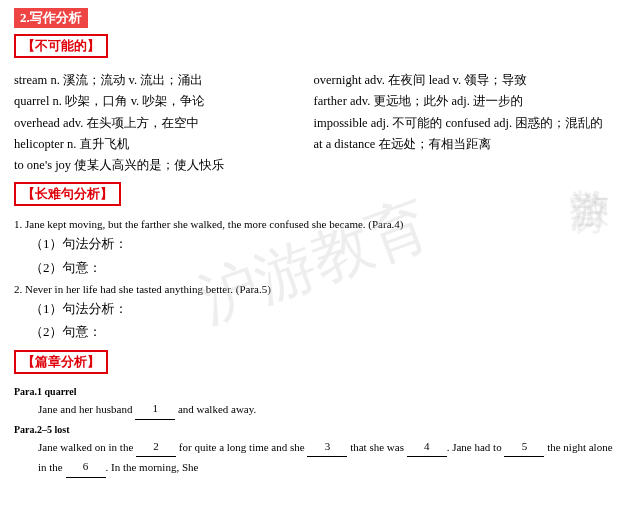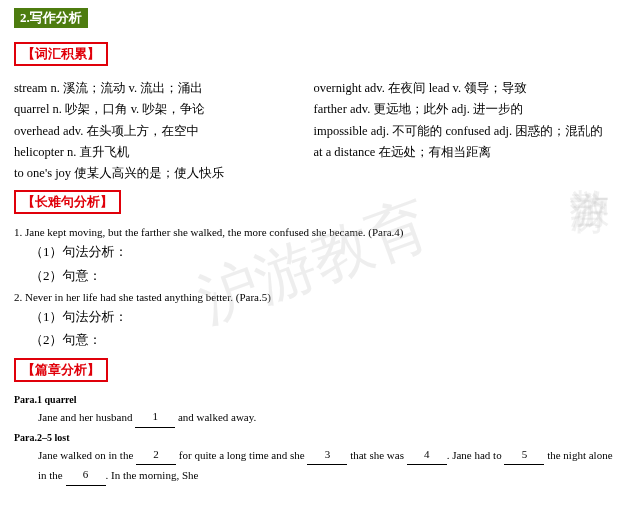--- a/index.html
+++ b/index.html
@@ -21,26 +21,25 @@
     .page-container {
       width: 627px;
       min-height: 526px;
       padding: 8px 14px;
       position: relative;
       background: #fff;
     }
 
     .section-header-top {
       display: inline-block;
-      background: #4d7c0f;
+      background: #ef4444;
       color: #fff;
       font-size: 13px;
       font-weight: bold;
       padding: 1px 6px;
-      margin-bottom: 8px;
     }
 
     .section-box {
       border: 2px solid #e0000a;
       display: inline-block;
       padding: 1px 6px;
       margin-bottom: 6px;
       font-weight: bold;
       color: #e0000a;
       font-size: 13px;
@@ -139,21 +138,21 @@
 
   
   <div class="watermark">沪游教育</div>
   <div class="watermark2">沪游教育</div>
 
   
   <div class="section-header-top">2.写作分析</div>
 
   
   <div class="section-title-block">
-    <span class="section-box">【词汇积累】</span>
+    <span class="section-box">【不可能的】</span>
   </div>
 
   <div class="vocab-grid">
     <div class="vocab-item">stream n. 溪流；流动 v. 流出；涌出</div>
     <div class="vocab-item">overnight adv. 在夜间  lead v. 领导；导致</div>
     <div class="vocab-item">quarrel n. 吵架，口角 v. 吵架，争论</div>
     <div class="vocab-item">farther adv. 更远地；此外 adj. 进一步的</div>
     <div class="vocab-item">overhead adv. 在头项上方，在空中</div>
     <div class="vocab-item">impossible adj. 不可能的  confused adj. 困惑的；混乱的</div>
     <div class="vocab-item">helicopter n. 直升飞机</div>

